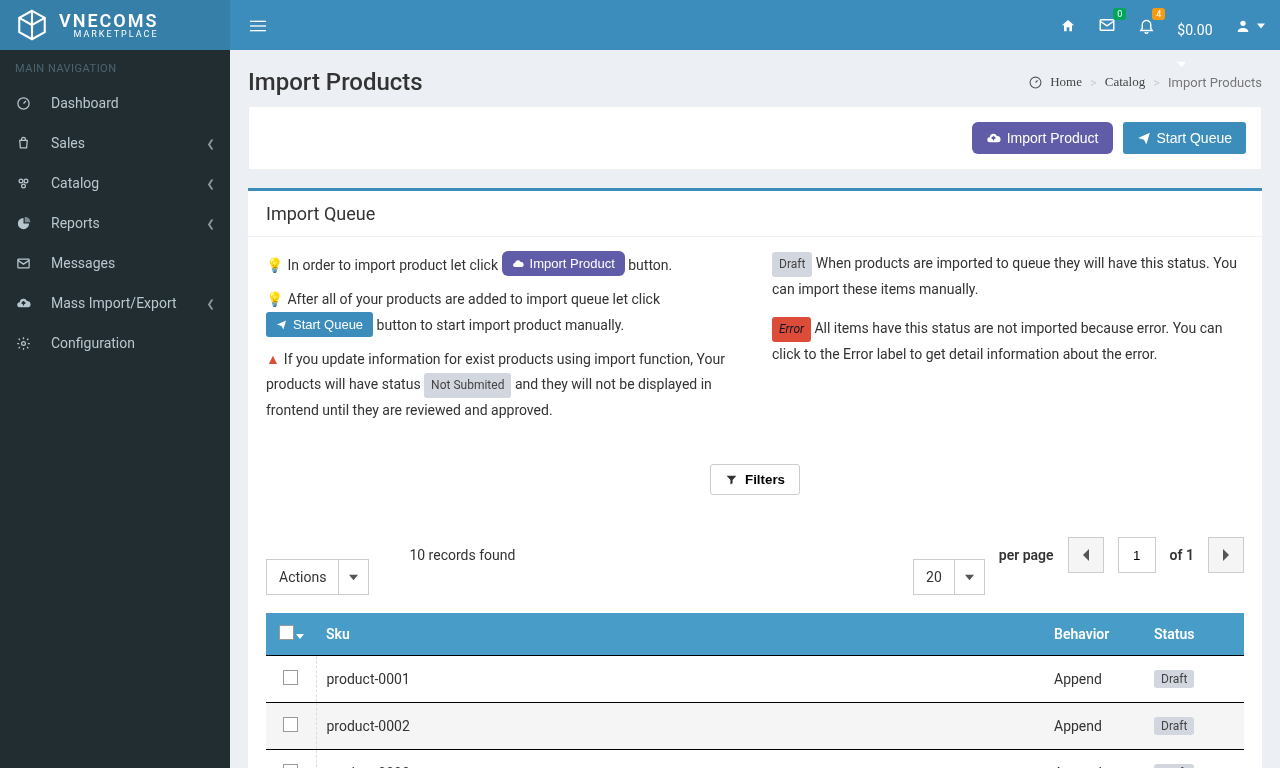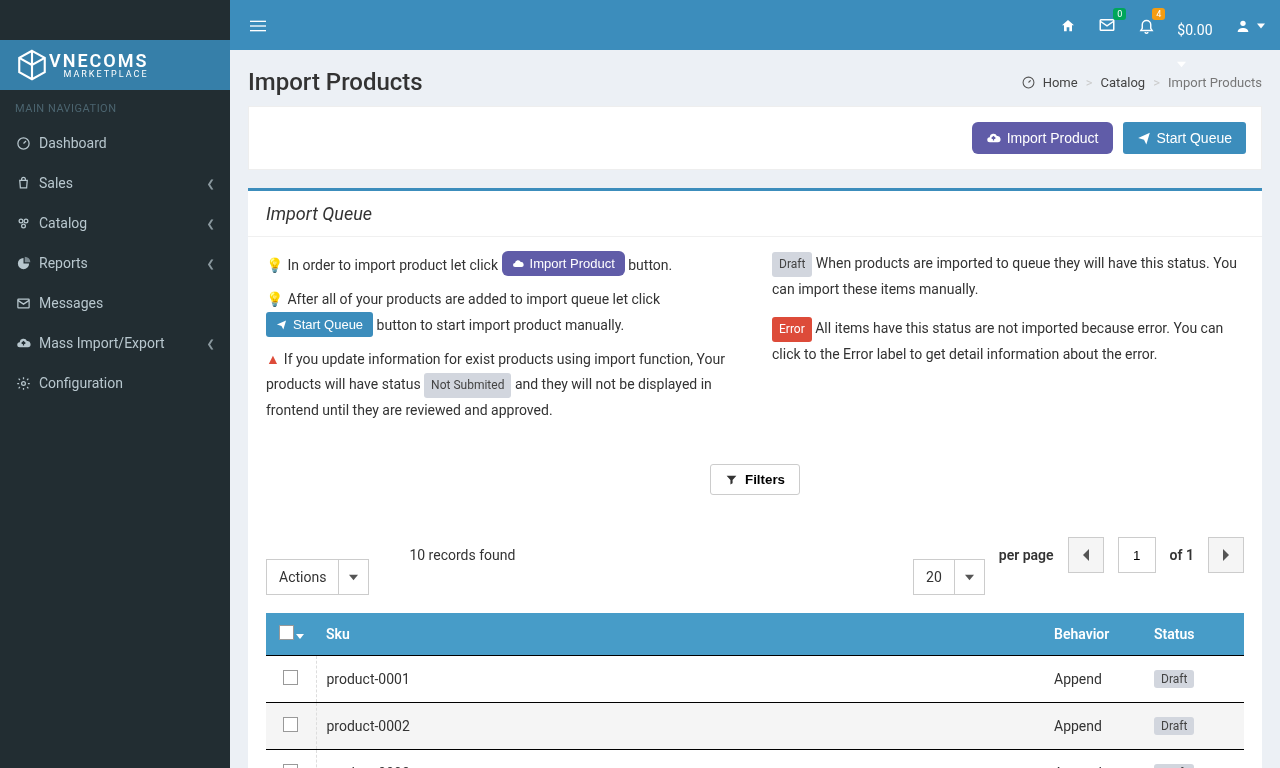--- a/index.html
+++ b/index.html
@@ -1,71 +1,71 @@
 <!DOCTYPE html>
 <html><head>
 <meta charset="utf-8">
 <style>
 * { box-sizing: border-box; margin: 0; padding: 0; }
 body { font-family: -apple-system, BlinkMacSystemFont, "Segoe UI", Roboto, "Helvetica Neue", Arial, sans-serif; font-size: 14px; color: #333; background: #ecf0f5; }
 .wrapper { display: flex; min-height: 100vh; }
 
 
 .sidebar { width: 230px; background: #222d32; color: #b8c7ce; flex-shrink: 0; }
-.logo { display: flex; align-items: center; padding: 10px 15px; background: #367fa9; color: #fff; height: 50px; margin-top: 40px; }
+.logo { display: flex; align-items: center; gap: 10px; padding: 10px 15px; background: #367fa9; color: #fff; height: 50px; }
 .logo svg { flex-shrink: 0; }
 .logo-text { display: flex; flex-direction: column; line-height: 1; }
 .logo-main { font-size: 18px; font-weight: 600; letter-spacing: 2px; }
 .logo-sub { font-size: 9px; letter-spacing: 2px; text-align: right; }
 .user-panel { display: flex; align-items: center; gap: 12px; padding: 12px 10px; }
 .avatar { width: 42px; height: 42px; border-radius: 50%; background: #4b5a61; display:flex; align-items:center; justify-content:center; }
 .user-name { color: #fff; font-size: 14px; }
 .user-status { font-size: 12px; color: #b8c7ce; display: flex; align-items: center; gap: 5px; margin-top: 3px; }
 .status-dot { width: 8px; height: 8px; border-radius: 50%; background: #3c763d; display: inline-block; }
 .nav-header { padding: 12px 15px 8px; font-size: 11px; color: #4b646f; letter-spacing: 0.5px; }
 .nav-item { display: flex; align-items: center; justify-content: space-between; padding: 12px 15px; color: #b8c7ce; cursor: pointer; }
-.nav-left { display: flex; align-items: center; gap: 8px; }
+.nav-left { display: flex; align-items: center; gap: 20px; }
 .nav-icon { width: 16px; display:inline-flex; justify-content:center; }
 .chev { font-size: 10px; opacity: 0.7; }
 
 
 .main { flex: 1; display: flex; flex-direction: column; }
 .topbar { height: 50px; background: #3c8dbc; color: #fff; display: flex; align-items: center; justify-content: space-between; padding: 0 15px; }
 .hamburger { cursor: pointer; padding: 5px; }
 .top-right { display: flex; align-items: center; gap: 22px; }
 .top-icon { position: relative; cursor: pointer; color: #fff; }
 .badge { position: absolute; top: -8px; right: -10px; font-size: 9px; padding: 1px 4px; border-radius: 3px; color: #fff; min-width: 10px; text-align:center; }
 .badge.green { background: #00a65a; }
 .badge.orange { background: #f39c12; }
 .balance { display: flex; align-items: flex-start; gap: 22px; cursor:pointer;flex-direction:column; }
 
 .content-header { display: flex; justify-content: space-between; align-items: center; padding: 18px 18px 10px; }
 .page-title { font-size: 24px; font-weight: 500; color: #333; }
 .breadcrumb { display: flex; align-items: center; gap: 8px; font-size: 13px; color: #777; }
-.breadcrumb a { color: #444; text-decoration: none; }
+.breadcrumb a { color: #444; text-decoration: none; font-family: Liberation Serif, serif; }
 .breadcrumb .sep { color: #ccc; }
 .breadcrumb .active { color: #777; }
 
 .content { padding: 0 18px 18px; }
 .action-bar { background: #fff; padding: 15px; display: flex; justify-content: flex-end; gap: 10px; border: 1px solid #eee; }
 .btn { border: none; padding: 8px 14px; border-radius: 3px; font-size: 14px; cursor: pointer; display: inline-flex; align-items: center; gap: 6px; color: #fff; }
 .btn-sm { padding: 5px 10px; font-size: 13px; }
 .btn-purple { background: #605ca8; border-radius: 6px; }
 .btn-blue { background: #3c8dbc; }
 
 .panel { background: #fff; margin-top: 18px; border-top: 3px solid #3c8dbc; }
-.panel-header { padding: 12px 18px; border-bottom: 1px solid #f0f0f0; font-size: 18px; font-style: italic; }
+.panel-header { padding: 12px 18px; border-bottom: 1px solid #f0f0f0; font-size: 18px; }
 .panel-body { padding: 14px 18px 22px; }
 .cols { display: flex; gap: 34px; }
 .col { flex: 1; line-height: 1.75; }
 .tip { color: #ffb74d; margin-right: 4px; }
 .warn { color: #dd4b39; margin-right: 4px; }
 .label-pill { display: inline-block; padding: 2px 7px; border-radius: 3px; font-size: 12px; vertical-align: baseline; }
 .label-gray { background: #d2d6de; color: #444; }
-.label-red { background: #dd4b39; color: #ffffff; }
+.label-red { background: #dd4b39; color: #0f172a; font-style: italic; }
 
 .toolbar { padding: 20px 18px 10px; display: flex; justify-content: center; background:#fff; }
 .filters-btn { background: #fff; border: 1px solid #ccc; padding: 7px 14px; border-radius: 3px; cursor: pointer; display: inline-flex; align-items: center; gap: 7px; font-weight: 600; }
 .grid-controls { display: flex; align-items: center; justify-content: space-between; padding: 10px 18px 18px; background:#fff; }
 .select-group { display: flex; margin-top: 44px; }
 .select-ctl { height: 36px; border: 1px solid #ccc; background: #fff; padding: 0 12px; display:flex; align-items:center; cursor:pointer; }
 .select-caret { height:36px; width:30px; border:1px solid #ccc; border-left:none; background:#fff; display:flex; align-items:center; justify-content:center; cursor:pointer; }
 .records { color: #333; }
 .pager { display: flex; align-items: center; gap: 14px; }
 .pager .select-group input, .pginput { width: 38px; height: 36px; border: 1px solid #ccc; text-align: center; }

